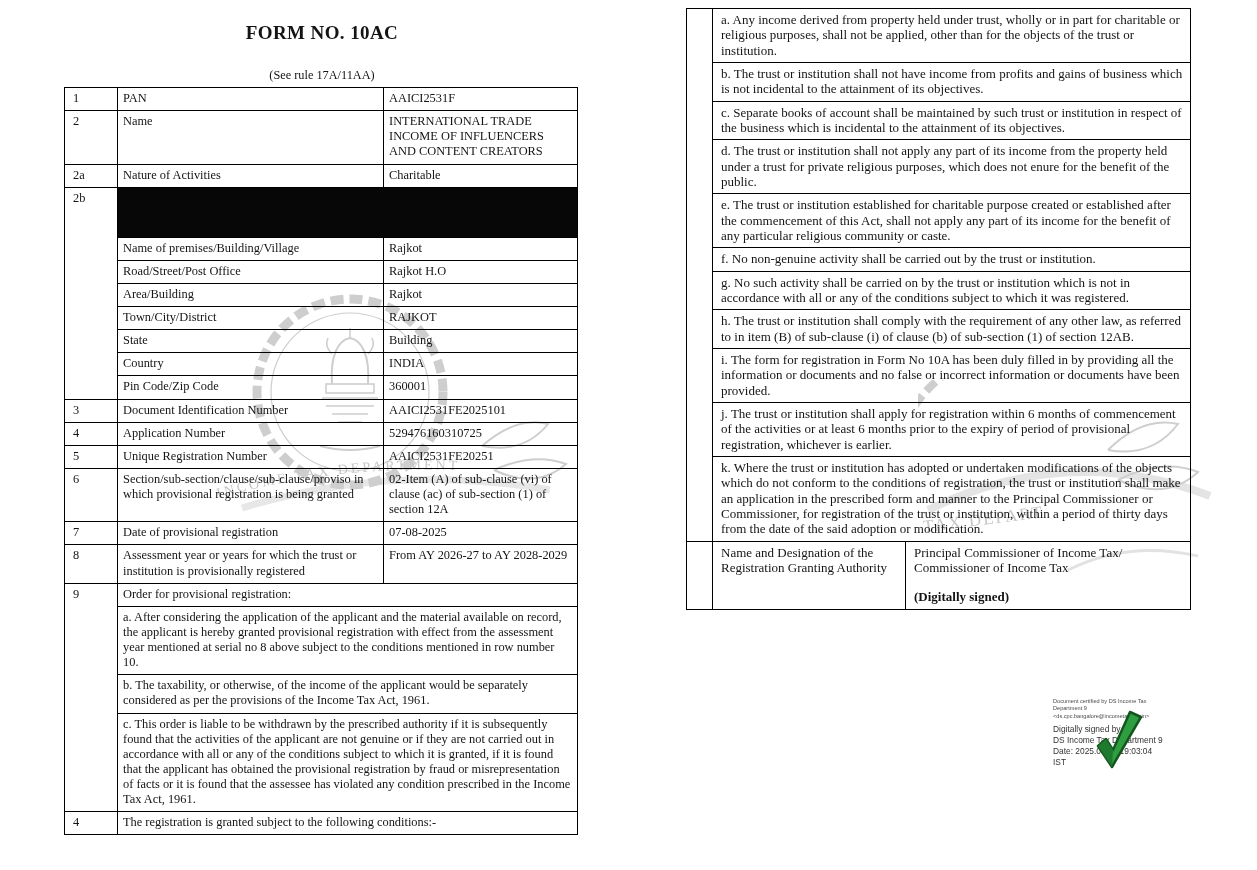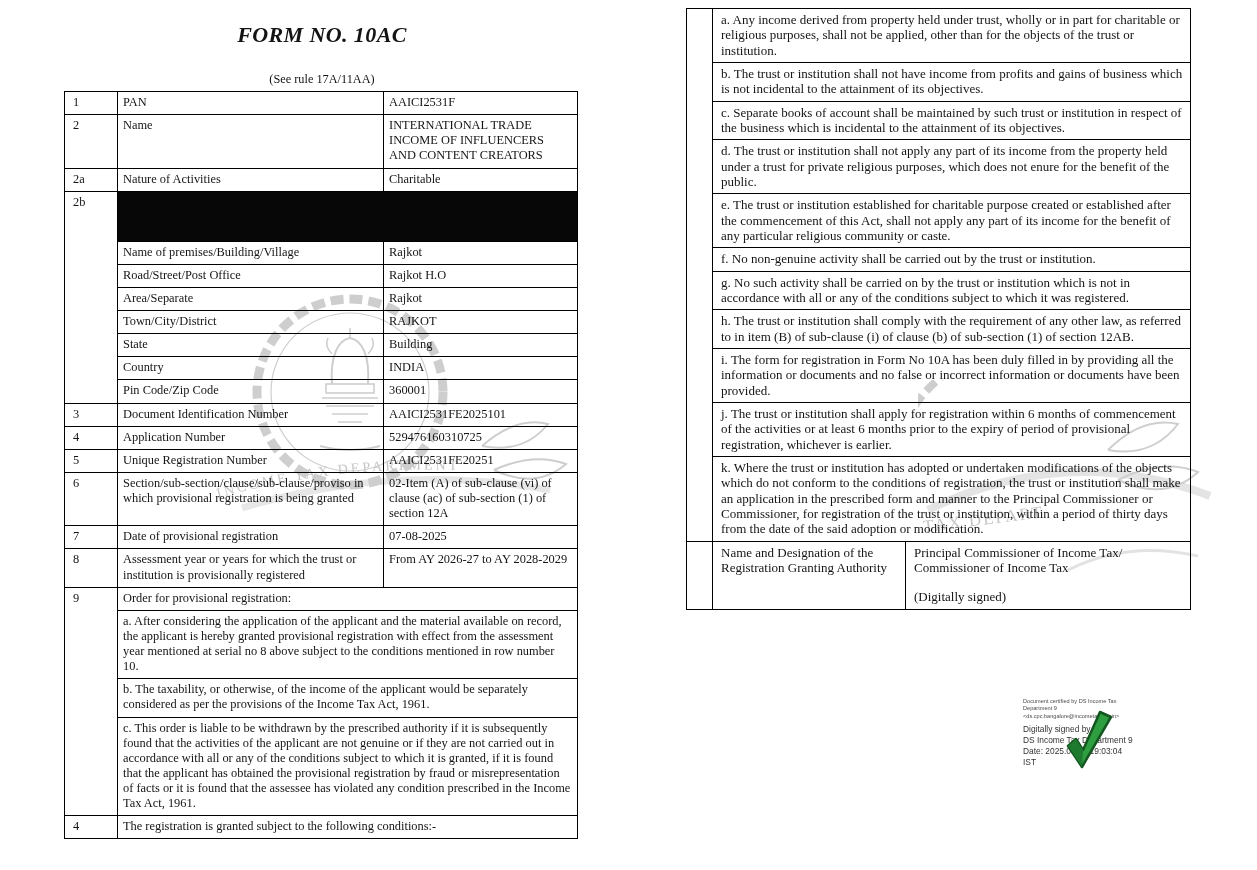--- a/index.html
+++ b/index.html
@@ -7,50 +7,50 @@
   body {
     width:1257px; height:870px; position:relative; overflow:hidden;
     background:#ffffff; color:#141414;
     font-family:"Liberation Serif", serif;
   }
   .page { position:absolute; }
   .page1 { left:64px; top:22px; width:516px; }
   .page2 { left:686px; top:8px;  width:506px; }
 
   .head { text-align:center; position:relative; z-index:2; }
-  .head h1 { font-size:22px; font-weight:bold; margin:0 0 24px 0; letter-spacing:.4px;font-style:italic; }
+  .head h1 { font-size:19px; font-weight:bold; margin:0 0 24px 0; letter-spacing:.4px; }
   .head .sub  { font-size:12.3px; margin:0 0 4px 0; }
   .head .sub2 { font-size:12.3px; margin:0 0 13px 0; }
 
   table.t { border-collapse:collapse; table-layout:fixed; position:relative; z-index:2; background:transparent; }
   table.t1 { width:513px; }
   table.t2 { width:504px; }
   .t td {
     border:1px solid #000; vertical-align:top;
     font-size:12.4px; line-height:1.22; padding:3px 5px 4px 5px;
   }
   .t2 td { font-size:13px; line-height:1.18; padding:3px 6px 4px 8px; }
   td.num { padding-left:8px; }
   .c-num   { width:53px; }
   .c-label { width:266px; }
   .c-value { width:194px; }
   .c-gut   { width:26px; }
   .c-alabel{ width:193px; }
   .c-avalue{ width:285px; }
   td.redacted { background:#070707; height:50px; padding:0; }
   td.valcell { }
-  .signed-line { margin-top:14px; }
+  .signed-line { margin-top:14px;font-weight:bold; }
 
   
   svg.wm { position:absolute; z-index:1; pointer-events:none; }
   .wm1 { left:118px; top:272px; }
   .wm2 { left:232px; top:372px; }
 
   
-  .sig { position:absolute; left:337px; top:690px; width:185px; z-index:3;
+  .sig { position:absolute; left:367px; top:690px; width:185px; z-index:3;
          font-family:"Liberation Sans", sans-serif; }
   .sig .cert   { font-size:5.6px; line-height:1.3; color:#4a4a4a; }
   .sig .signed { font-size:8.4px; line-height:1.32; color:#333333; margin-top:4px; }
   .sig svg.check { position:absolute; left:40px; top:12px; }
 </style>
 </head>
 <body>
 
 <div>
 
@@ -111,21 +111,21 @@
       </tr>
       <tr>
         <td>Name of premises/Building/Village</td>
         <td>Rajkot</td>
       </tr>
       <tr>
         <td>Road/Street/Post Office</td>
         <td>Rajkot H.O</td>
       </tr>
       <tr>
-        <td>Area/Separate</td>
+        <td>Area/Building</td>
         <td>Rajkot</td>
       </tr>
       <tr>
         <td>Town/City/District</td>
         <td>RAJKOT</td>
       </tr>
       <tr>
         <td>State</td>
         <td>Building</td>
       </tr>

